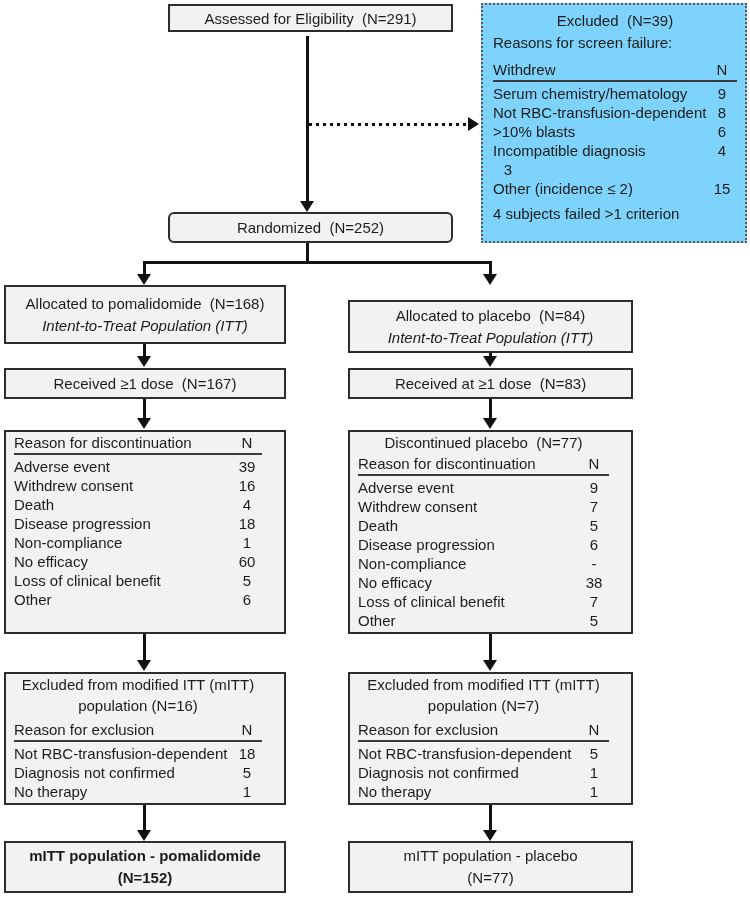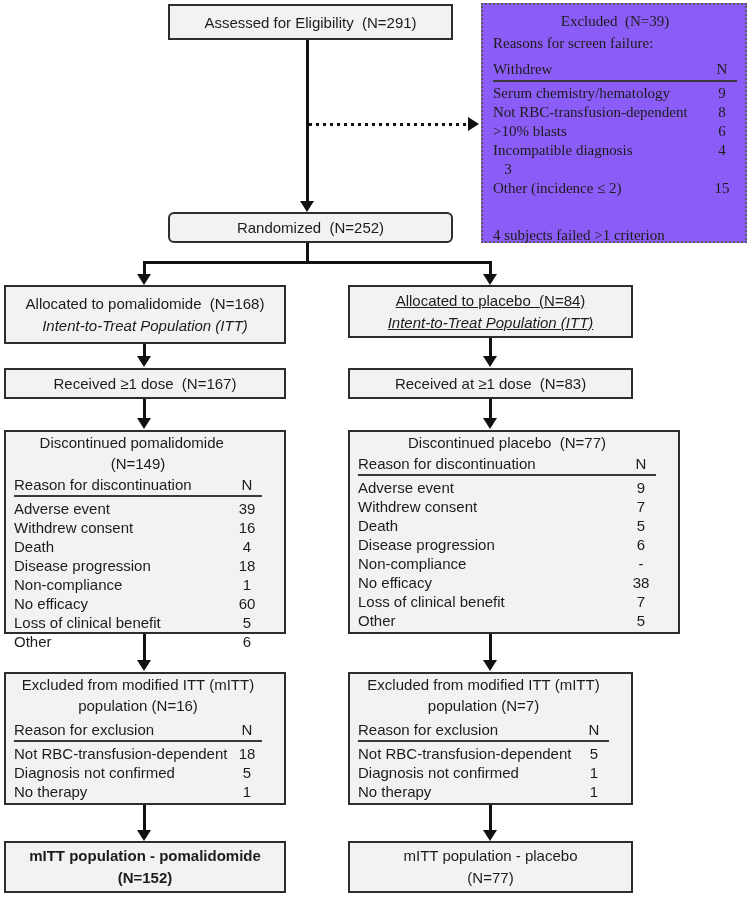--- a/index.html
+++ b/index.html
@@ -9,34 +9,34 @@
     color:#1c1c1c; background:#ffffff; overflow:hidden;
     font-size:15px;
   }
   .box {
     position:absolute; box-sizing:border-box;
     background:#f2f2f2; border:2px solid #2d2d2d;
   }
   .box.center { display:flex; align-items:center; justify-content:center; text-align:center; }
   .box.stack  { display:flex; flex-direction:column; align-items:center; justify-content:center; }
   .box.stack .line { line-height:22px; text-align:center; }
-  .dotted { border:2px dotted #5a5a5a; background:#8b5cf6;font-family:Liberation Serif, serif; }
+  .dotted { border:2px dotted #5a5a5a; background:#7dd3fc; }
   .italic { font-style:italic; }
 
   .tbox { padding:5px 0 0 0; }
   .tbox .ttl { text-align:center; line-height:21px; }
   .trow { display:flex; justify-content:space-between; align-items:flex-end; line-height:19px; }
   .thead { border-bottom:2px solid #3a3a3a; line-height:21px; margin-bottom:2px; }
   .ncol { flex:none; width:30px; text-align:center; }
 
   
   .ex-pad { padding:6px 8px 0 10px; }
   .ex-title { text-align:center; line-height:20px; margin-bottom:2px; }
   .ex-sub { text-align:left; line-height:20px; margin-bottom:6px; }
-  .ex-foot { margin-top:28px; line-height:19px; }
+  .ex-foot { margin-top:6px; line-height:19px; }
 
   
   .d-pad { padding:0 22px 0 8px; }
 
   
   .vline { position:absolute; width:3px; background:#111; }
   .hline { position:absolute; height:3px; background:#111; }
   .dothline {
     position:absolute; height:3px;
     background-image:repeating-linear-gradient(90deg,#111 0 3px,transparent 3px 7px);
@@ -83,21 +83,21 @@
   <div class="vline" style="left:143px;top:634px;height:27px;"></div>
   <div class="arrow-down" style="left:137px;top:660px;"></div>
   <div class="vline" style="left:489px;top:634px;height:27px;"></div>
   <div class="arrow-down" style="left:483px;top:660px;"></div>
 
   <div class="vline" style="left:143px;top:805px;height:26px;"></div>
   <div class="arrow-down" style="left:137px;top:830px;"></div>
   <div class="vline" style="left:489px;top:805px;height:26px;"></div>
   <div class="arrow-down" style="left:483px;top:830px;"></div>
 
-  <div class="box center" style="left:168px;top:4px;width:285px;height:36px;">
+  <div class="box center" style="left:168px;top:4px;width:285px;height:28px;">
     <span>Assessed for Eligibility&nbsp; (N=291)</span>
   </div>
 
   <div class="box dotted ex-pad" style="left:481px;top:3px;width:266px;height:240px;">
     <div class="ex-title">Excluded&nbsp; (N=39)</div>
     <div class="ex-sub">Reasons for screen failure:</div>
     <div class="trow thead">
       <span>Withdrew</span>
       <span class="ncol">N</span>
     </div>
@@ -129,34 +129,33 @@
 
   <div class="box center" style="left:168px;top:212px;width:285px;height:31px;border-radius:6px;">
     <span>Randomized&nbsp; (N=252)</span>
   </div>
 
   <div class="box stack" style="left:4px;top:285px;width:282px;height:59px;">
     <div class="line">Allocated to pomalidomide&nbsp; (N=168)</div>
     <div class="line italic">Intent-to-Treat Population (ITT)</div>
   </div>
 
-  <div class="box stack" style="left:348px;top:285px;width:285px;height:53px;text-decoration:underline;">
+  <div class="box stack" style="left:348px;top:300px;width:285px;height:53px;">
     <div class="line">Allocated to placebo&nbsp; (N=84)</div>
     <div class="line italic">Intent-to-Treat Population (ITT)</div>
   </div>
 
   <div class="box center" style="left:4px;top:368px;width:282px;height:31px;">
     <span>Received ≥1 dose&nbsp; (N=167)</span>
   </div>
   <div class="box center" style="left:348px;top:368px;width:285px;height:31px;">
     <span>Received at ≥1 dose&nbsp; (N=83)</span>
   </div>
 
   <div class="box tbox d-pad" style="left:4px;top:430px;width:282px;height:204px;">
-    <div class="ttl">Discontinued pomalidomide&nbsp;&nbsp;&nbsp; (N=149)</div>
     <div class="trow thead">
       <span>Reason for discontinuation</span>
       <span class="ncol">N</span>
     </div>
     <div class="trow">
       <span>Adverse event</span>
       <span class="ncol">39</span>
     </div>
     <div class="trow">
       <span>Withdrew consent</span>
@@ -181,21 +180,21 @@
     <div class="trow">
       <span>Loss of clinical benefit</span>
       <span class="ncol">5</span>
     </div>
     <div class="trow">
       <span>Other</span>
       <span class="ncol">6</span>
     </div>
   </div>
 
-  <div class="box tbox d-pad" style="left:348px;top:430px;width:332px;height:204px;">
+  <div class="box tbox d-pad" style="left:348px;top:430px;width:285px;height:204px;">
     <div class="ttl">Discontinued placebo&nbsp; (N=77)</div>
     <div class="trow thead">
       <span>Reason for discontinuation</span>
       <span class="ncol">N</span>
     </div>
     <div class="trow">
       <span>Adverse event</span>
       <span class="ncol">9</span>
     </div>
     <div class="trow">

